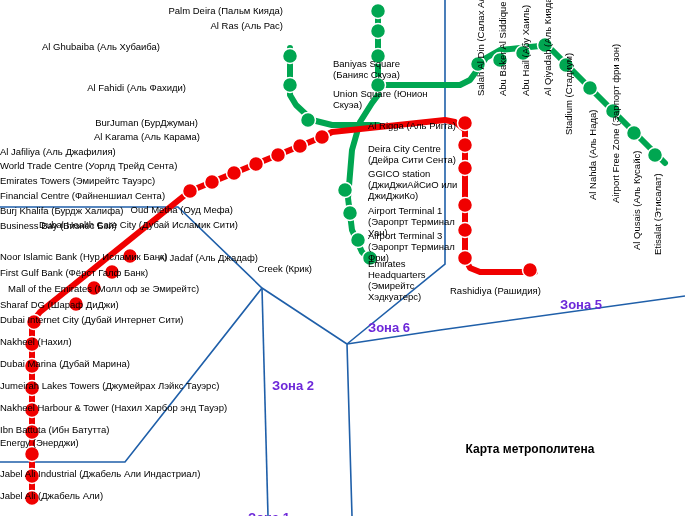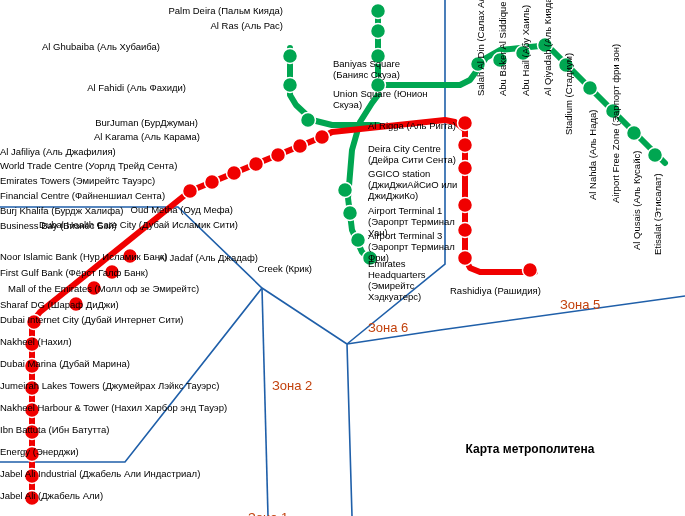--- a/index.html
+++ b/index.html
@@ -1,20 +1,20 @@
 <!DOCTYPE html>
 <html><head>
 <meta charset="utf-8">
 <style>
   html,body{margin:0;padding:0;}
   body{width:685px;height:516px;background:#ffffff;position:relative;overflow:hidden;
        font-family:"Liberation Sans",sans-serif;}
   #map{position:absolute;left:0;top:0;width:685px;height:516px;}
   .lbl{position:absolute;white-space:nowrap;font-size:9.5px;color:#000;line-height:11px;}
-  .zone{position:absolute;font-size:13px;font-weight:normal;color:#c2410c;white-space:nowrap;}
+  .zone{position:absolute;font-size:13px;font-weight:bold;color:#6d28d9;white-space:nowrap;}
   .title{position:absolute;font-size:12px;font-weight:bold;color:#000;text-align:center;line-height:19px;}
   .vert{position:absolute;white-space:nowrap;font-size:9.5px;color:#000;
         transform-origin:0 0;transform:rotate(-90deg);}
 </style>
 </head>
 <body>
 
 <svg id="map" viewBox="0 0 685 516">
 
   <g fill="none" stroke="#1f5fa9" stroke-width="1.6">
@@ -117,21 +117,21 @@
     <div class="lbl" style="left: 0px; top: 251px; width: 128px; text-align: right; white-space: nowrap; overflow: visible;">Noor Islamic Bank (Нур Исламик Банк)</div>
     <div class="lbl" style="left: 0px; top: 267px; width: 110px; text-align: right; white-space: nowrap; overflow: visible;">First Gulf Bank (Фёрст Галф Банк)</div>
     <div class="lbl" style="left: 0px; top: 283px; width: 92px; text-align: right; white-space: nowrap; overflow: visible; padding-left: 8px;">Mall of the Emirates (Молл оф зе Эмирейтс)</div>
     <div class="lbl" style="left: 0px; top: 299px; width: 74px; text-align: right; white-space: nowrap; overflow: visible;">Sharaf DG (Шараф ДиДжи)</div>
     <div class="lbl" style="left: 0px; top: 314px; width: 26px; text-align: right; white-space: nowrap; overflow: visible;">Dubai Internet City (Дубай Интернет Сити)</div>
     <div class="lbl" style="left: 0px; top: 336px; width: 26px; text-align: right; white-space: nowrap; overflow: visible;">Nakheel (Нахил)</div>
     <div class="lbl" style="left: 0px; top: 358px; width: 26px; text-align: right; white-space: nowrap; overflow: visible;">Dubai Marina (Дубай Марина)</div>
     <div class="lbl" style="left: 0px; top: 380px; width: 26px; text-align: right; white-space: nowrap; overflow: visible;">Jumeirah Lakes Towers (Джумейрах Лэйкс Тауэрс)</div>
     <div class="lbl" style="left: 0px; top: 402px; width: 26px; text-align: right; white-space: nowrap; overflow: visible;">Nakheel Harbour &amp; Tower (Нахил Харбор энд Тауэр)</div>
     <div class="lbl" style="left: 0px; top: 424px; width: 26px; text-align: right; white-space: nowrap; overflow: visible;">Ibn Battuta (Ибн Батутта)</div>
-    <div class="lbl" style="left: 0px; top: 446px; width: 17px; text-align: left; white-space: nowrap; overflow: visible;">Energy (Энерджи)</div>
+    <div class="lbl" style="left: 0px; top: 437px; width: 17px; text-align: left; white-space: nowrap; overflow: visible;">Energy (Энерджи)</div>
     <div class="lbl" style="left: 0px; top: 468px; width: 26px; text-align: right; white-space: nowrap; overflow: visible;">Jabel Ali Industrial (Джабель Али Индастриал)</div>
     <div class="lbl" style="left: 0px; top: 490px; width: 26px; text-align: right; white-space: nowrap; overflow: visible;">Jabel Ali (Джабель Али)</div>
     <div class="lbl" style="left: 368px; top: 120px; white-space: normal; max-width: 95px;">Al Rigga (Аль Ригга)</div>
     <div class="lbl" style="left: 368px; top: 143px; white-space: normal; max-width: 95px;">Deira City Centre (Дейра Сити Сента)</div>
     <div class="lbl" style="left: 368px; top: 168px; white-space: normal; max-width: 95px;">GGICO station (ДжиДжиАйСиО или ДжиДжиКо)</div>
     <div class="lbl" style="left: 368px; top: 205px; white-space: normal; max-width: 95px;">Airport Terminal 1 (Эаропрт Терминал Уан)</div>
     <div class="lbl" style="left: 368px; top: 230px; white-space: normal; max-width: 95px;">Airport Terminal 3 (Эаропрт Терминал Фри)</div>
     <div class="lbl" style="left: 368px; top: 258px; white-space: normal; max-width: 95px;">Emirates Headquarters (Эмирейтс Хэдкуатерс)</div>
     <div class="lbl" style="left: 450px; top: 285px; white-space: normal; max-width: 95px;">Rashidiya (Рашидия)</div>
   </div>

